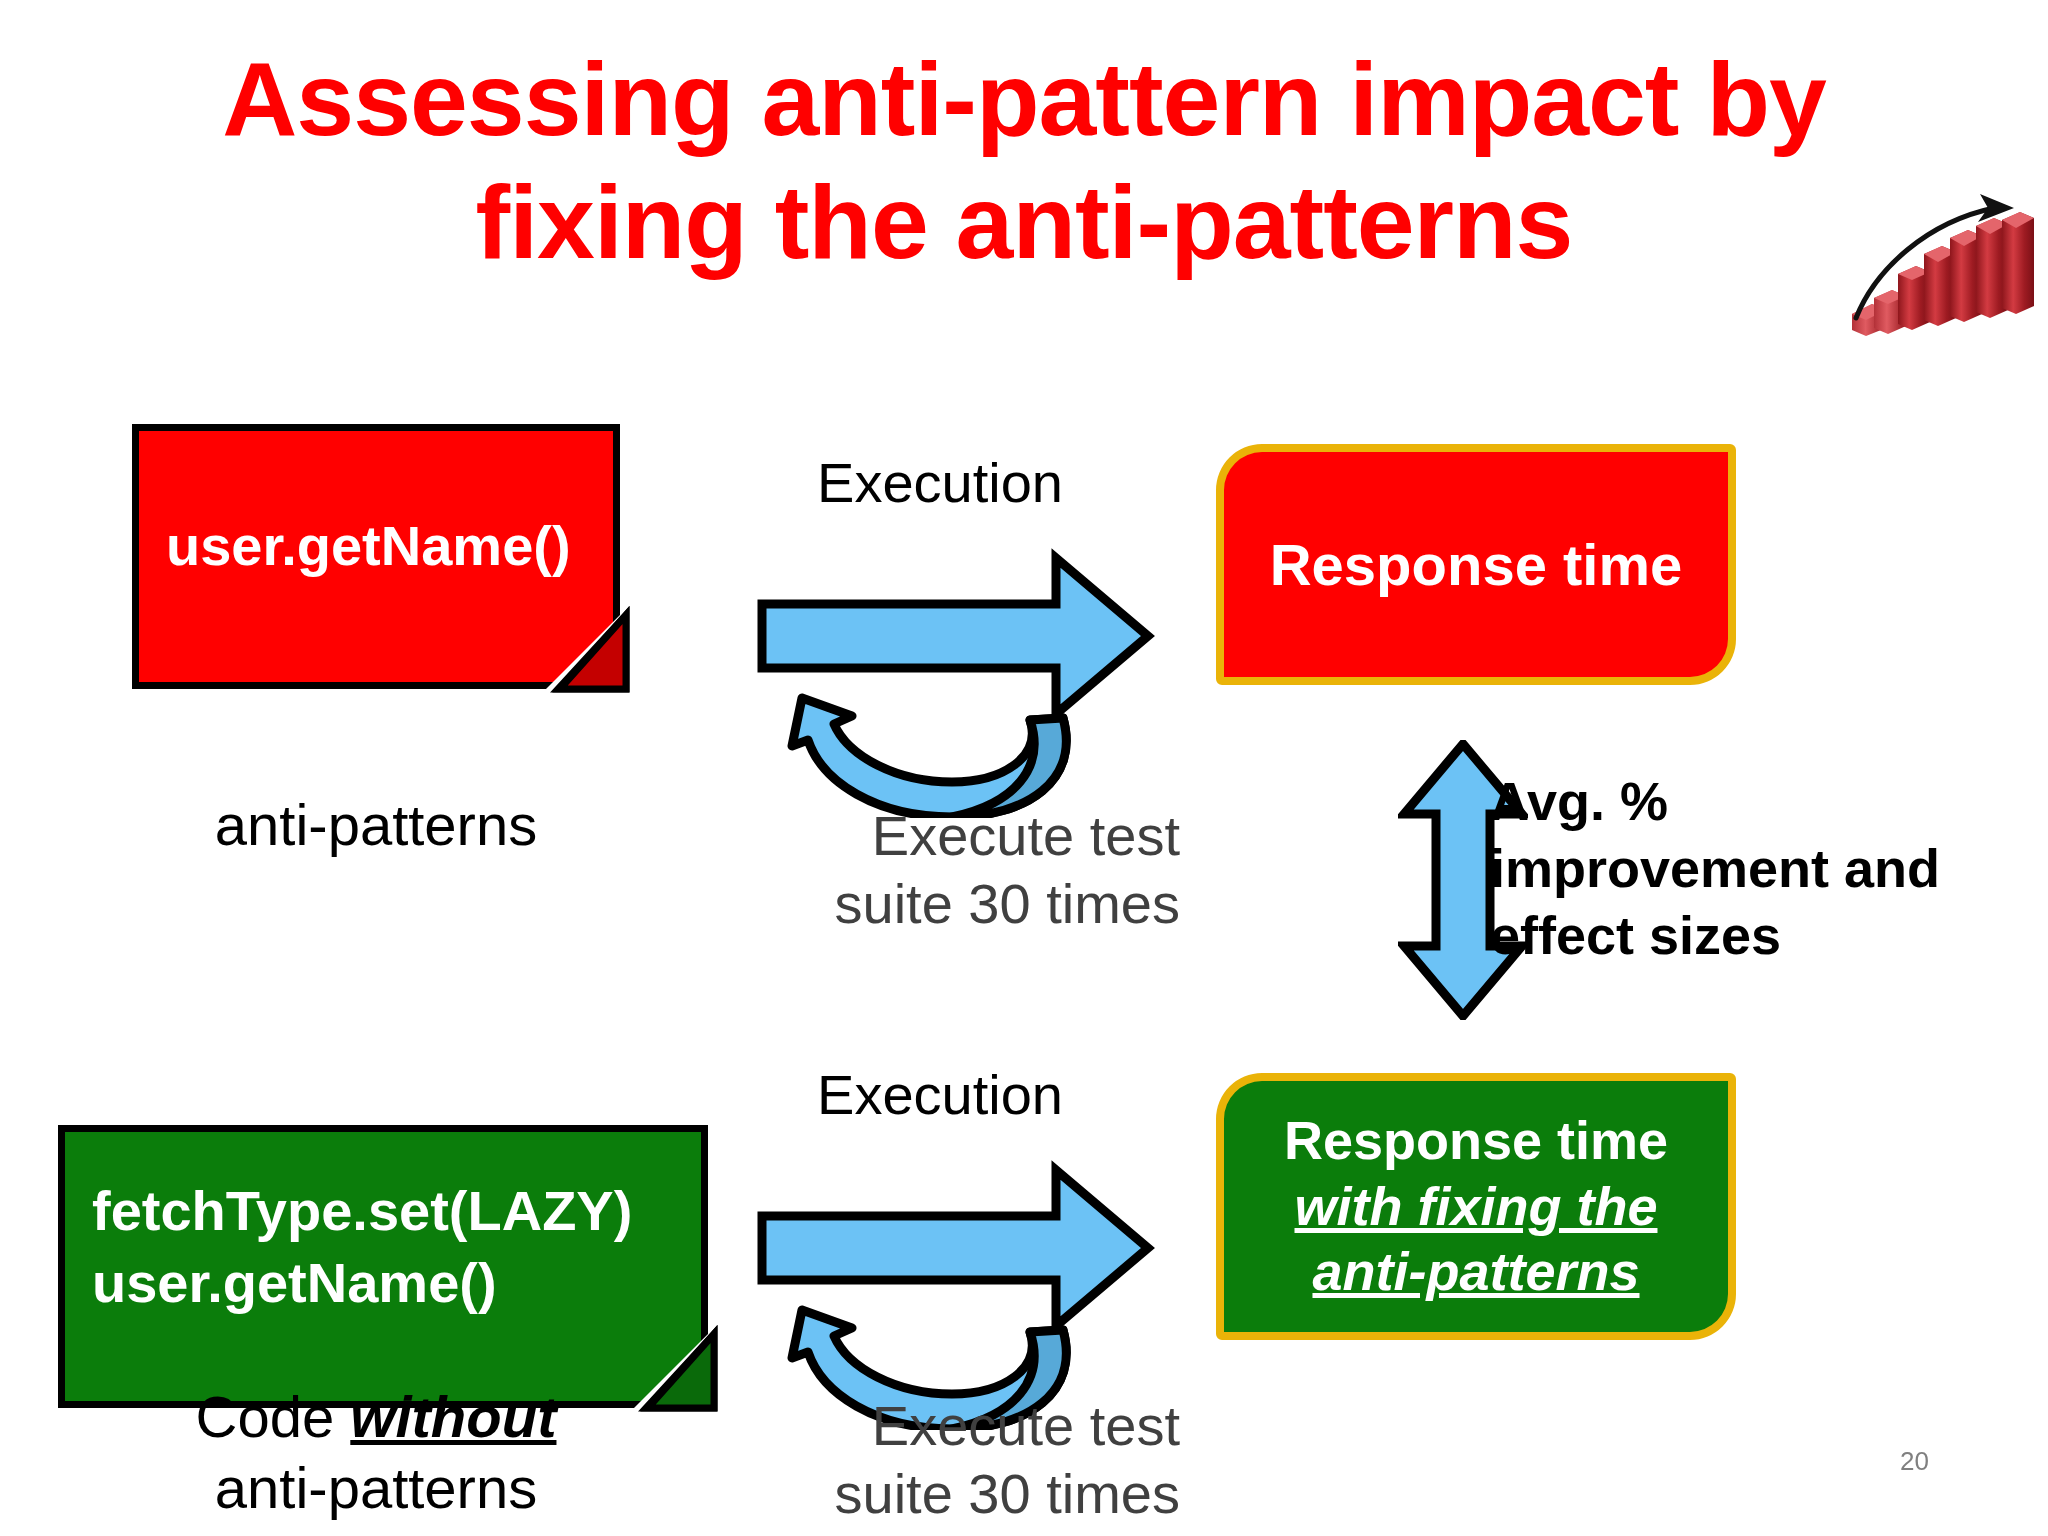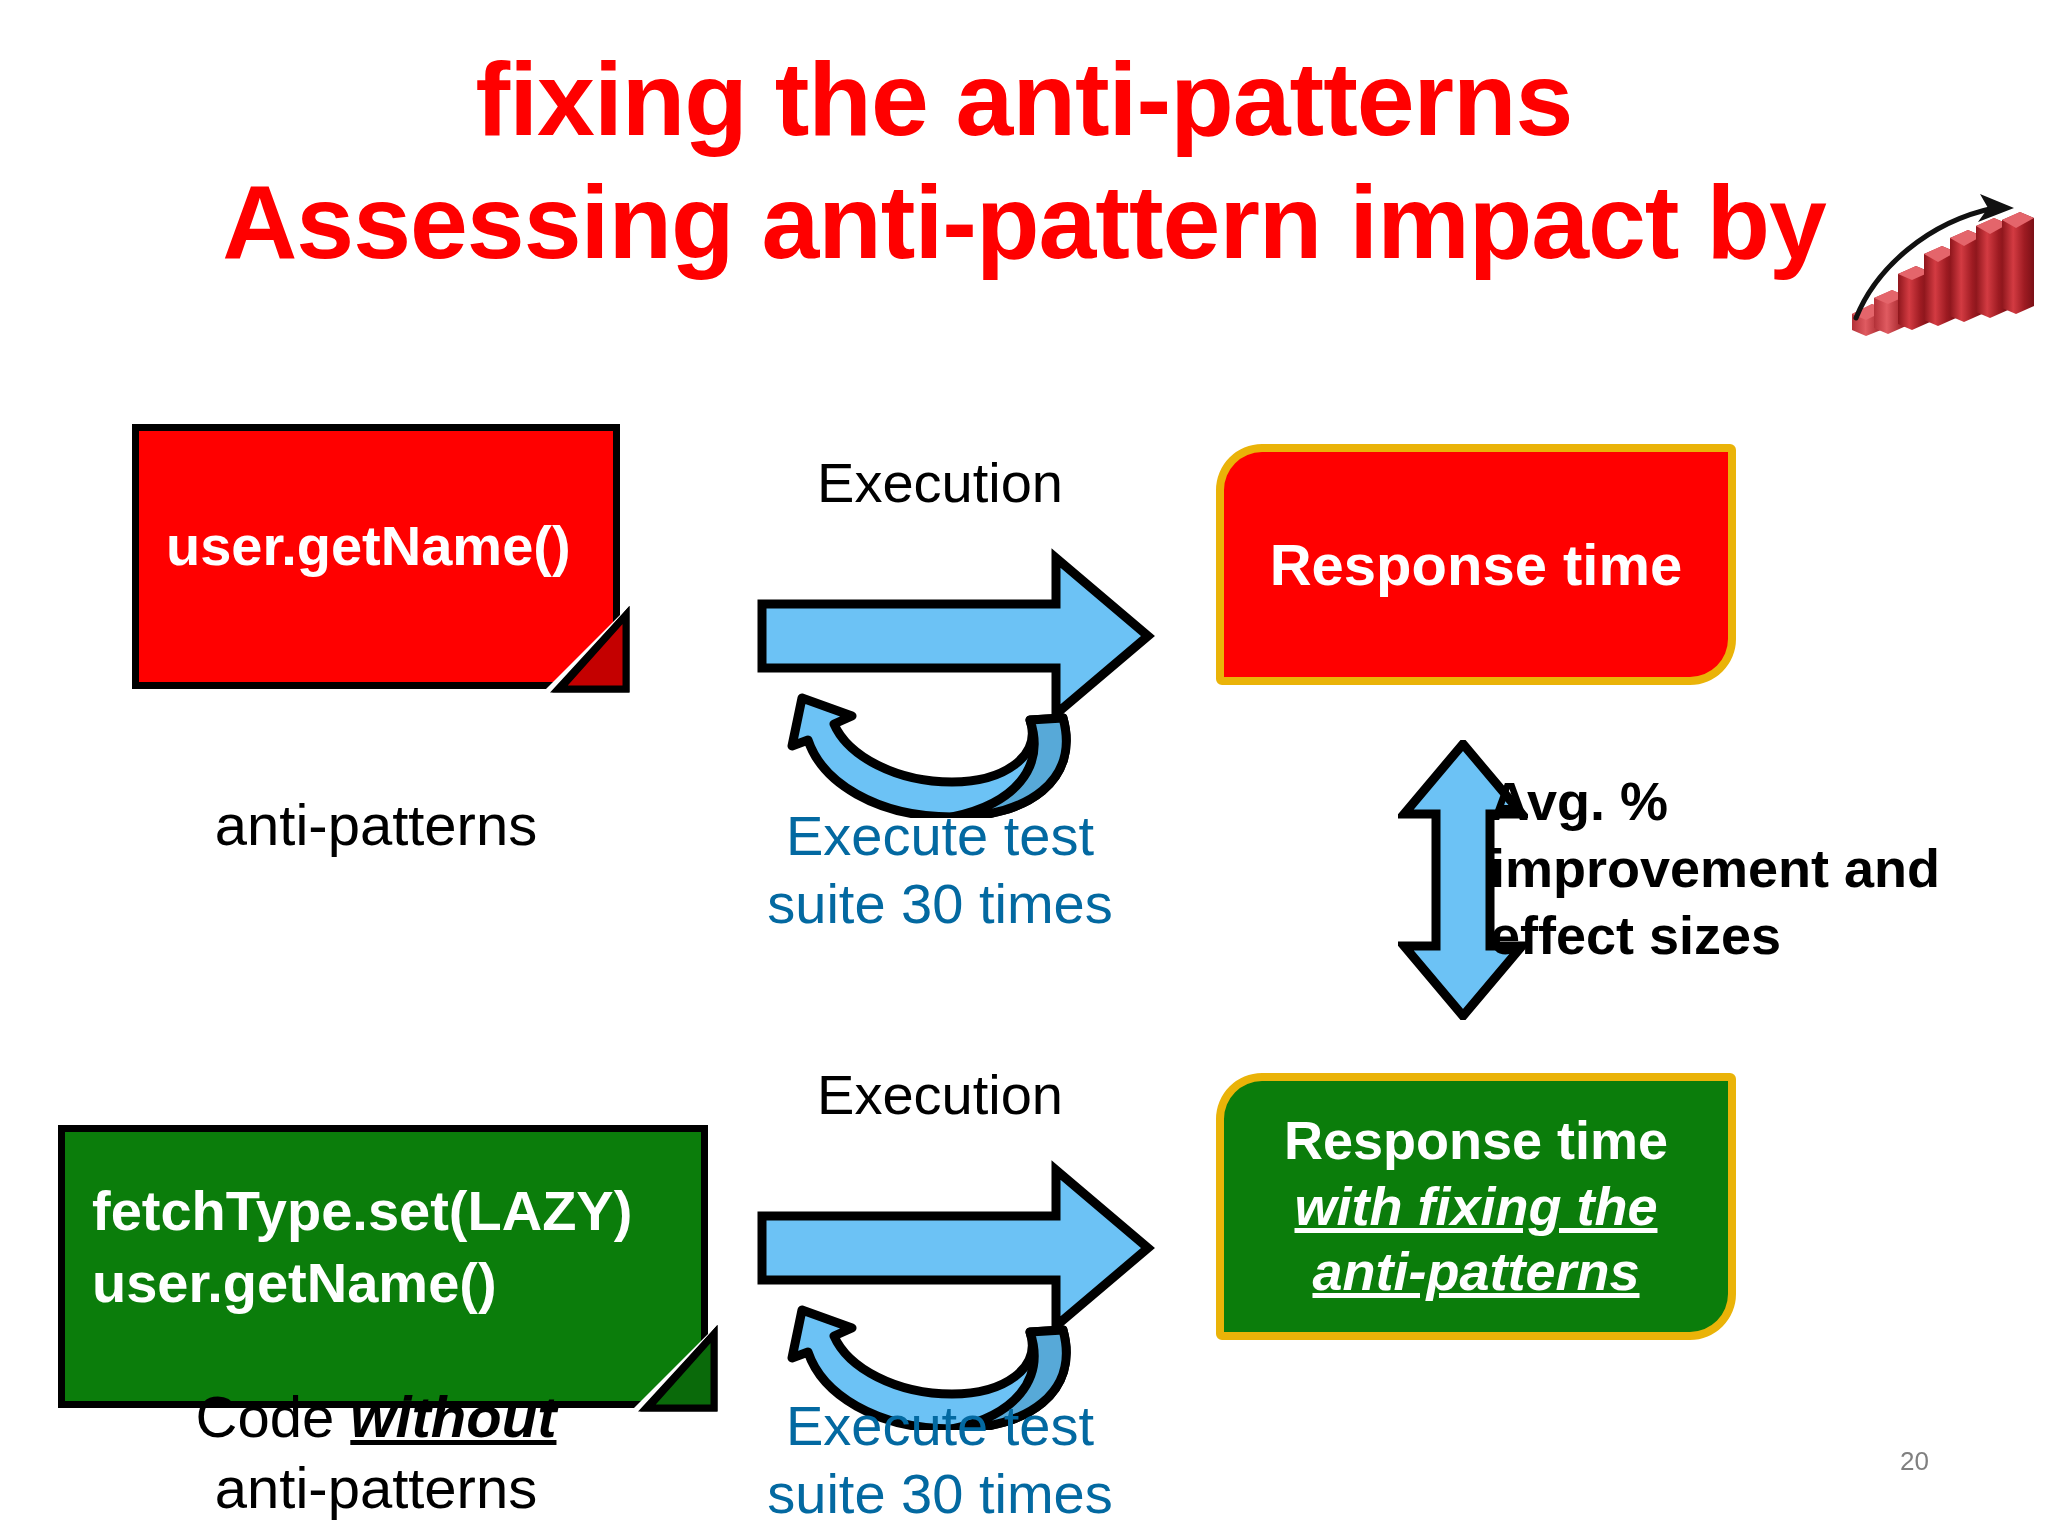--- a/index.html
+++ b/index.html
@@ -129,22 +129,22 @@
     text-align: center;
     color: #000000;
     font-size: 56px;
     font-weight: normal;
   }
   #exec-label-1 { left: 700px; top: 450px;  width: 480px; }
   #exec-label-2 { left: 700px; top: 1062px; width: 480px; }
 
   .loop-label {
     position: absolute;
-    text-align: center;
-    color: #0369a1;
+    text-align: right;
+    color: #404040;
     font-size: 56px;
     line-height: 1.22;
     font-weight: normal;
   }
   #loop-label-1 { left: 700px; top: 802px;  width: 480px; }
   #loop-label-2 { left: 700px; top: 1392px; width: 480px; }
 
   
   .arrow-svg { position: absolute; }
   #exec-arrow-1 { left: 756px; top: 528px;  width: 400px; height: 290px; }
@@ -170,22 +170,22 @@
     font-size: 26px;
     font-weight: normal;
   }
 </style>
 </head>
 <body>
 
 <div id="slide">
 
   <div id="title">
+    <span class="tline">Assessing anti-pattern impact by</span>
     <span class="tline">fixing the anti-patterns</span>
-    <span class="tline">Assessing anti-pattern impact by</span>
   </div>
 
   <svg id="chart-icon" viewBox="0 0 200 150">
     <defs>
       <linearGradient id="barGrad" x1="0" y1="0" x2="1" y2="0">
         <stop offset="0%" stop-color="#8E161C"></stop>
         <stop offset="35%" stop-color="#D33B42"></stop>
         <stop offset="70%" stop-color="#9E1B22"></stop>
         <stop offset="100%" stop-color="#7A1016"></stop>
       </linearGradient>

